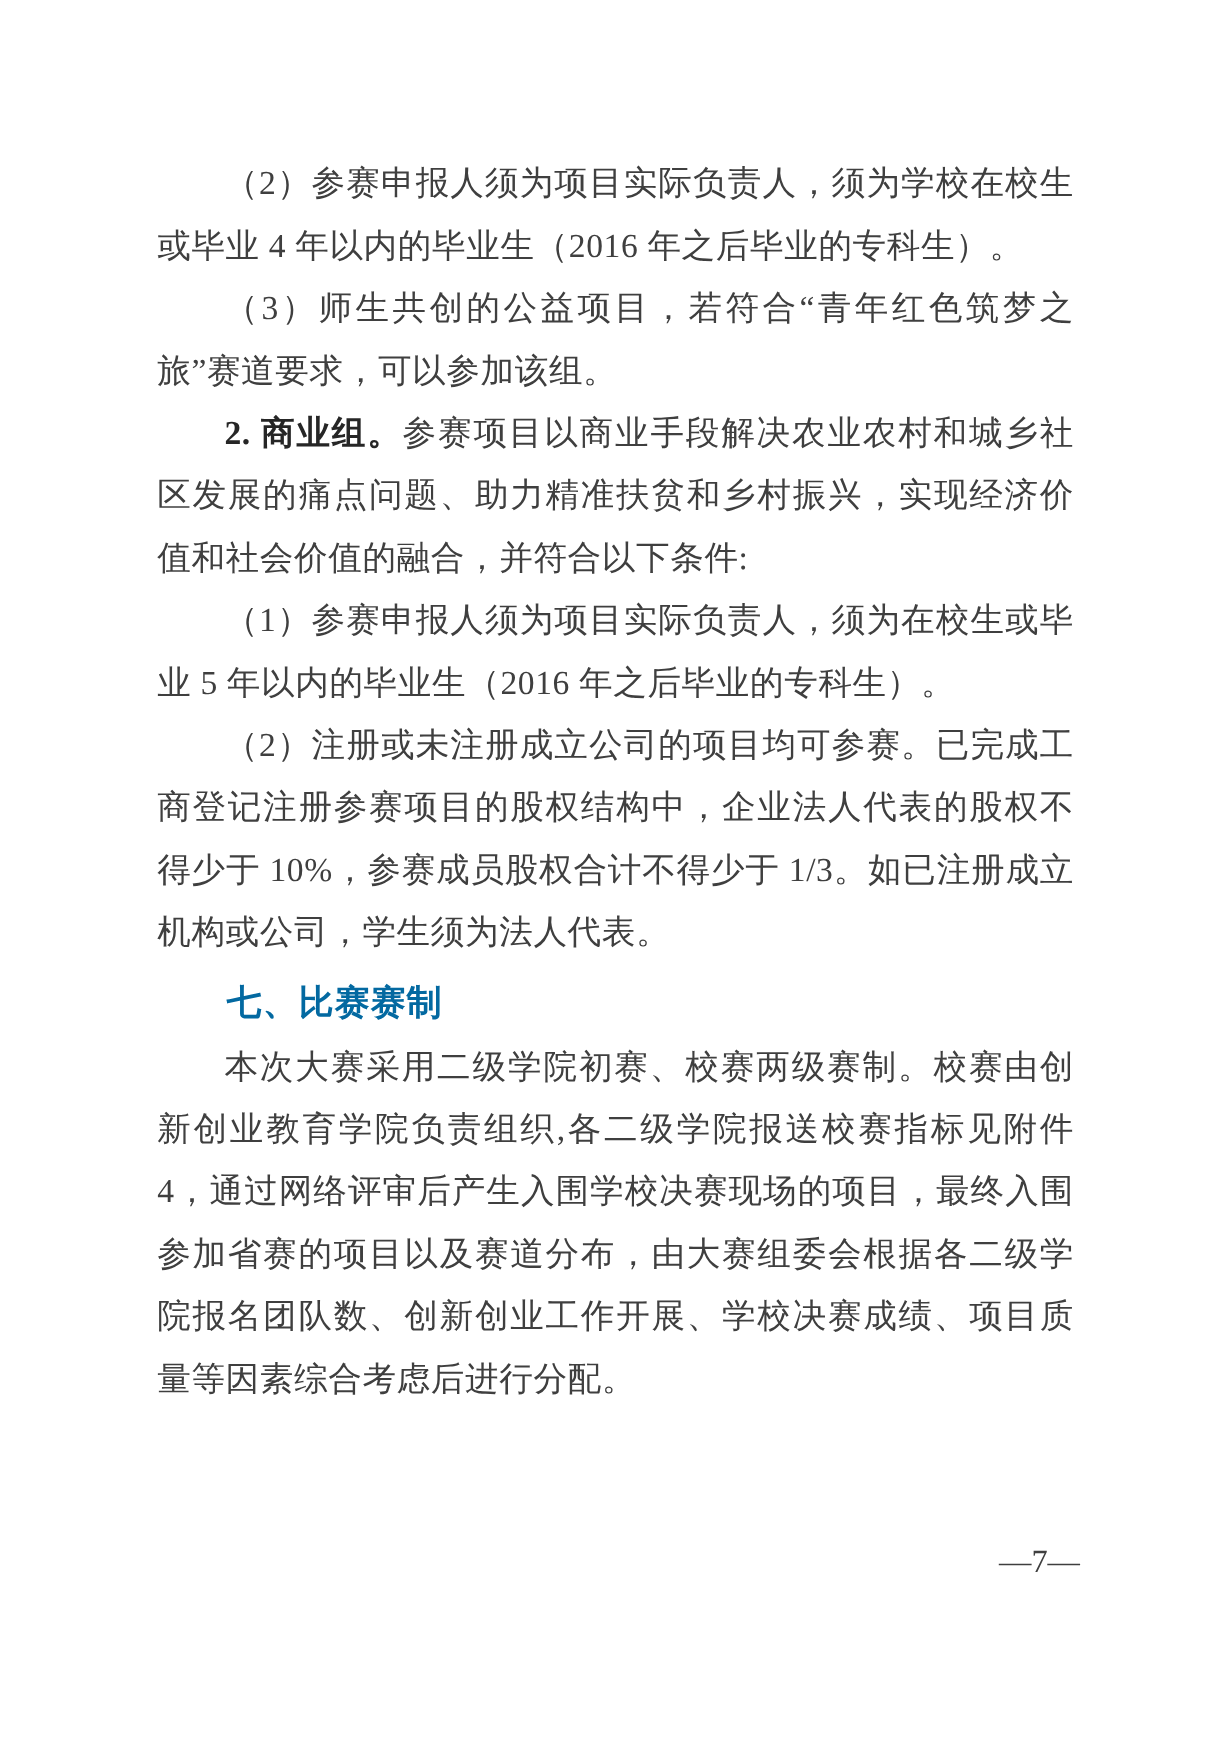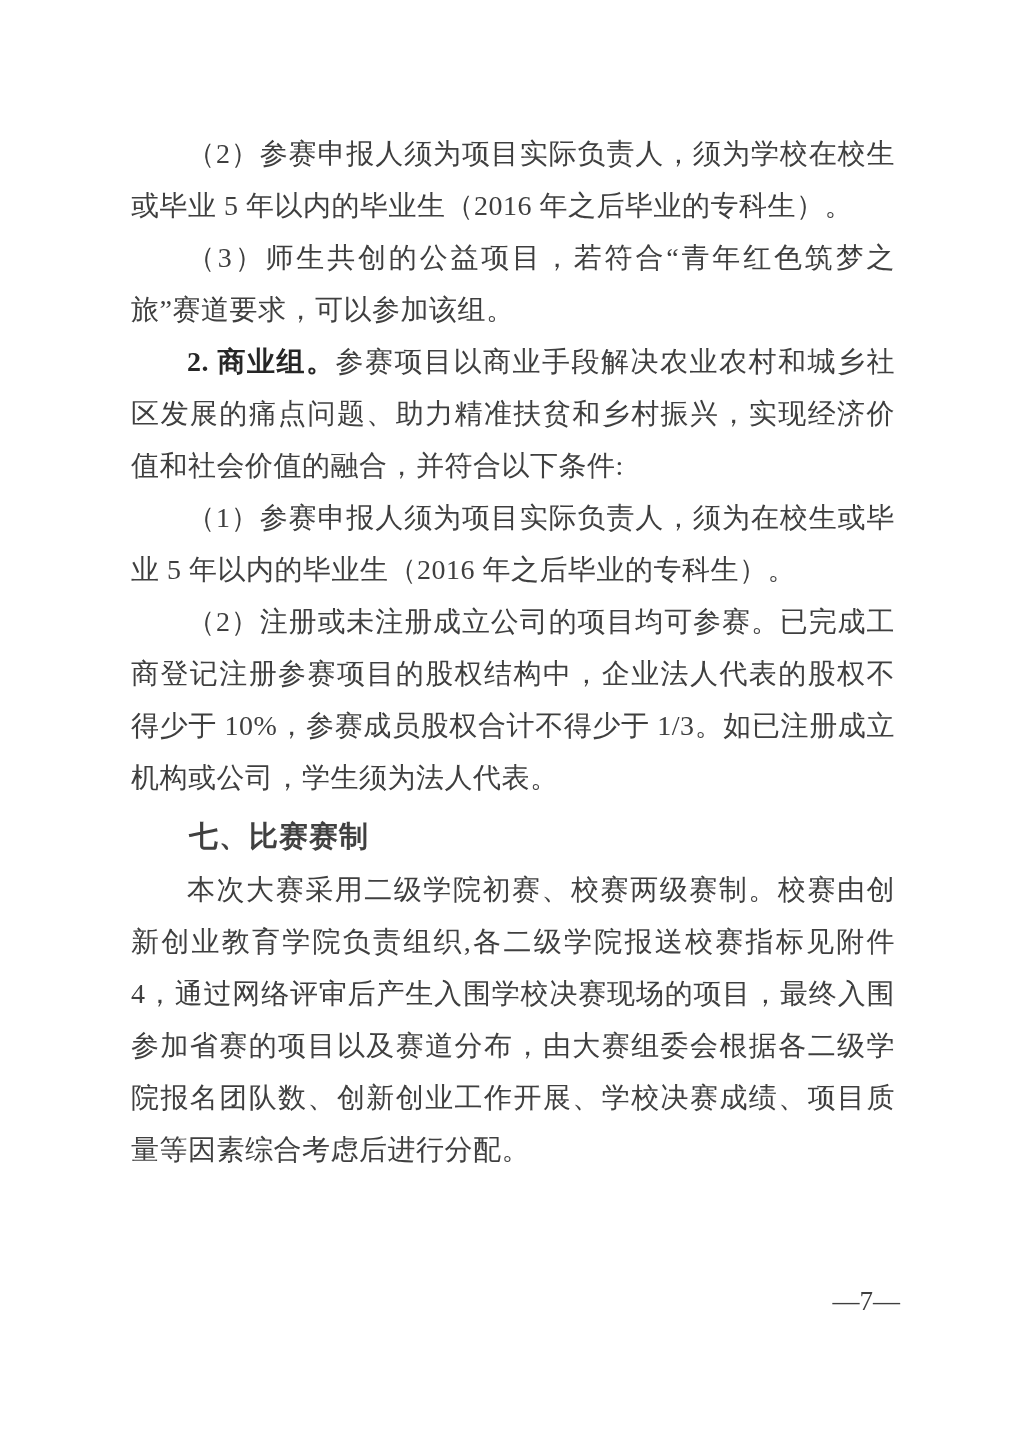--- a/index.html
+++ b/index.html
@@ -34,21 +34,21 @@
   }
   .bold-lead {
     font-weight: 700;
     color: #262626;
     margin-top: 41px;
   }
   .section-heading {
     margin: 6px 0 2px 0;
     font-size: 29px;
     line-height: 52px;
-    color: #404040;
+    color: #0369a1;
     font-weight: 700;
     text-indent: 2em;
     font-family: "Liberation Sans", sans-serif;
     letter-spacing: 1px;
   }
   .page-number {
     position: absolute;
     right: 124px;
     top: 1284px;
     font-size: 27px;
@@ -56,21 +56,21 @@
     color: #3f3f3f;
     font-family: "Liberation Serif", serif;
   }
 </style>
 </head>
 <body>
 
 <div class="page">
   <div class="content">
 
-    <p class="para">（2）参赛申报人须为项目实际负责人，须为学校在校生或毕业 5 年以内的毕业生（2016 年之后毕业的专科生）。</p>
+    <p class="para">（2）参赛申报人须为项目实际负责人，须为学校在校生或毕业 4 年以内的毕业生（2016 年之后毕业的专科生）。</p>
 
     <p class="para">（3）师生共创的公益项目，若符合“青年红色筑梦之旅”赛道要求，可以参加该组。</p>
 
     <p class="para"><span class="bold-lead">2. 商业组。</span><span>参赛项目以商业手段解决农业农村和城乡社区发展的痛点问题、助力精准扶贫和乡村振兴，实现经济价值和社会价值的融合，并符合以下条件:</span></p>
 
     <p class="para">（1）参赛申报人须为项目实际负责人，须为在校生或毕业 5 年以内的毕业生（2016 年之后毕业的专科生）。</p>
 
     <p class="para">（2）注册或未注册成立公司的项目均可参赛。已完成工商登记注册参赛项目的股权结构中，企业法人代表的股权不得少于 10%，参赛成员股权合计不得少于 1/3。如已注册成立机构或公司，学生须为法人代表。</p>
 
 

